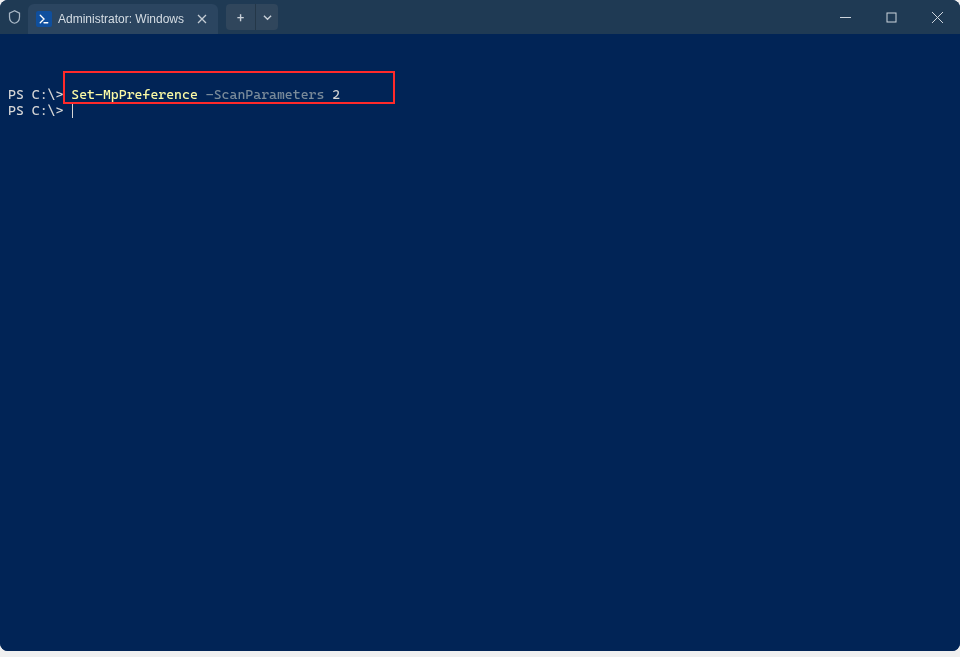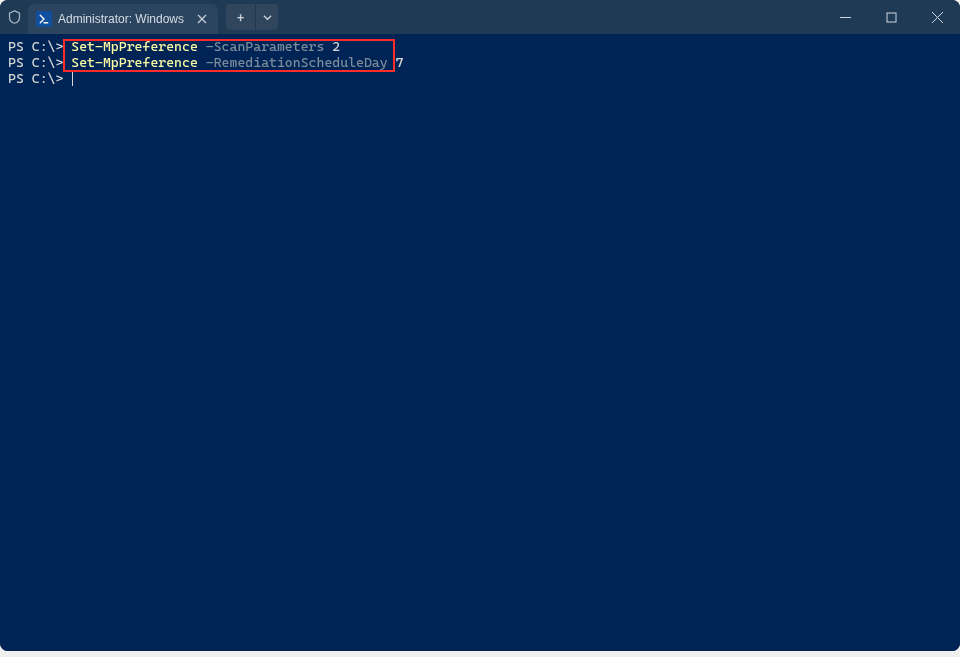--- a/index.html
+++ b/index.html
@@ -117,25 +117,26 @@
       height: 34px;
       display: flex;
       align-items: center;
       justify-content: center;
       color: #cdd5dd;
       cursor: pointer;
     }
     .terminal {
       flex: 1;
       background: #012456;
-      padding: 4px 8px;
+      padding: 20px 8px;
       font-size: 13.5px;
       line-height: 16px;
       color: #d6d6d6;
       position: relative;
+      margin-top: 32px;
     }
     .term-line {
       white-space: pre;
       font-family: 'Cascadia Mono', 'Consolas', monospace;
     }
     .prompt { color: #d6d6d6; }
     .cmdlet { color: #fcfba5; }
     .param { color: #7a8b9a; }
     .argval { color: #d6d6d6; }
     .cursor {
@@ -200,17 +201,16 @@
             <path d="M0 0 L11 11 M11 0 L0 11" stroke="currentColor" stroke-width="1"></path>
           </svg>
       </div>
     </div>
   </div>
 
   <div class="terminal">
     <div class="highlight-box" style="top:5px;left:63px;width:332px;height:33px;"></div>
     <div id="term-lines">
         <div class="term-line"><span class="prompt">PS C:\&gt; </span><span class="cmdlet">Set-MpPreference</span><span class="param"> -ScanParameters</span><span class="argval"> 2</span></div>
-        <div class="term-line"><span class="prompt">PS C:\&gt; </span><span class="cmdlet">Set-MpPreference</span><span class="param"> -RemediationScheduleDay</span><span class="argval"> 7</span></div>
         <div class="term-line"><span class="prompt">PS C:\&gt; </span><span class="cursor"></span></div>
       </div>
   </div>
 </div>
 
 </body></html>

